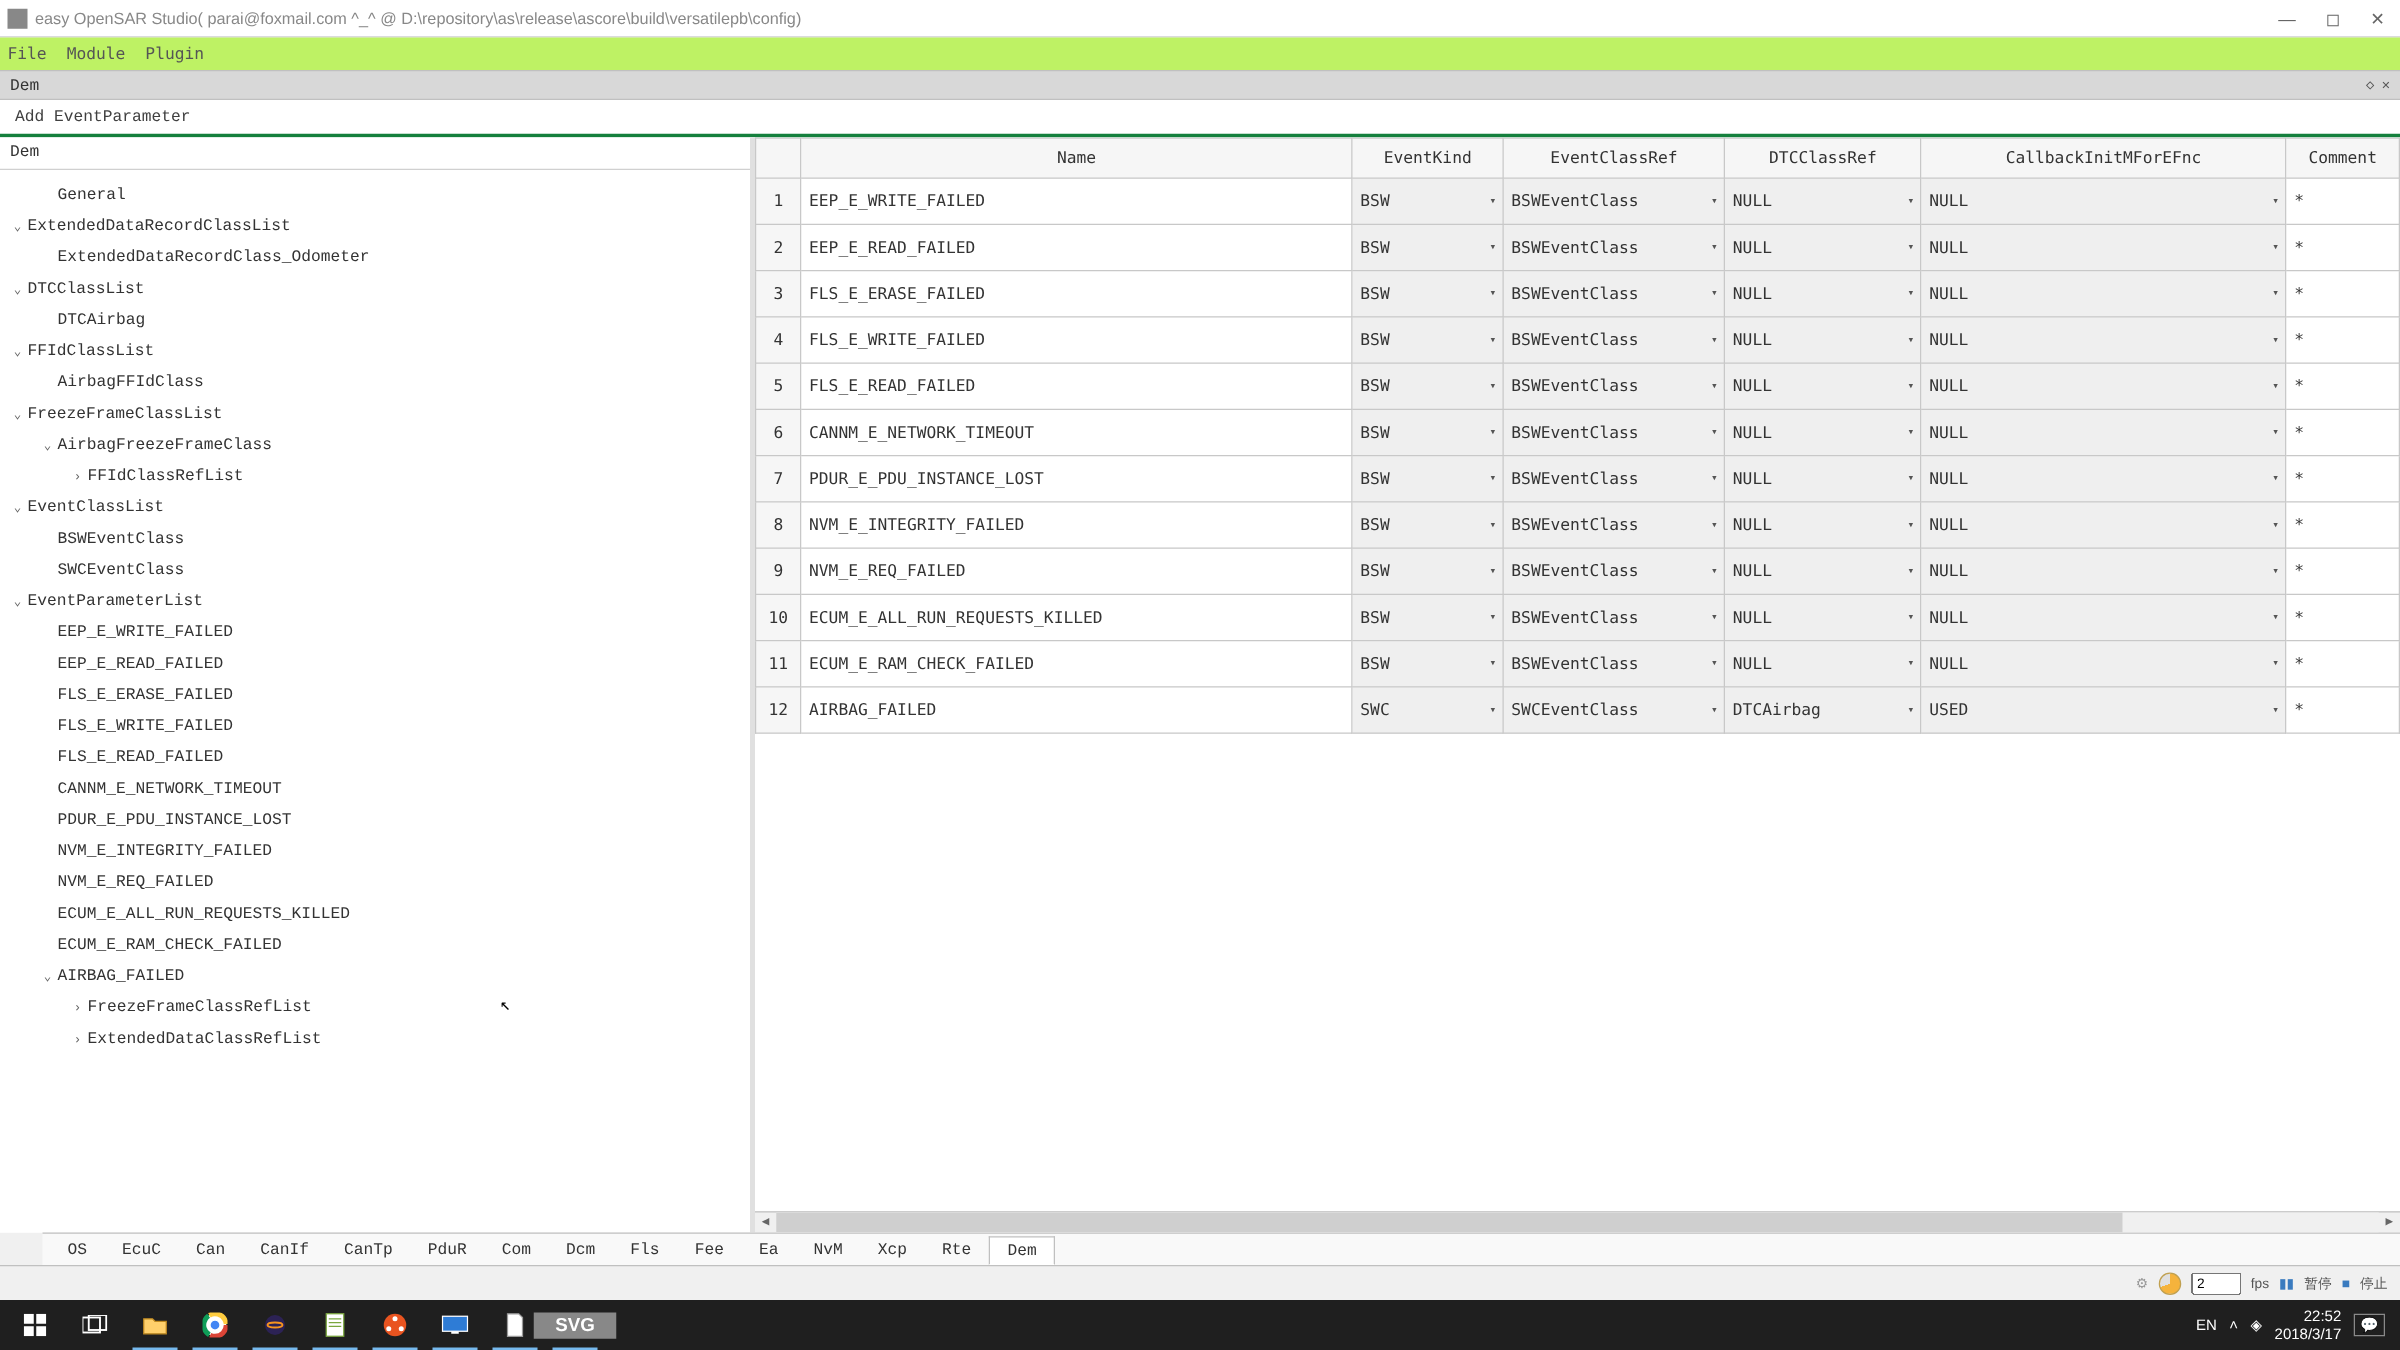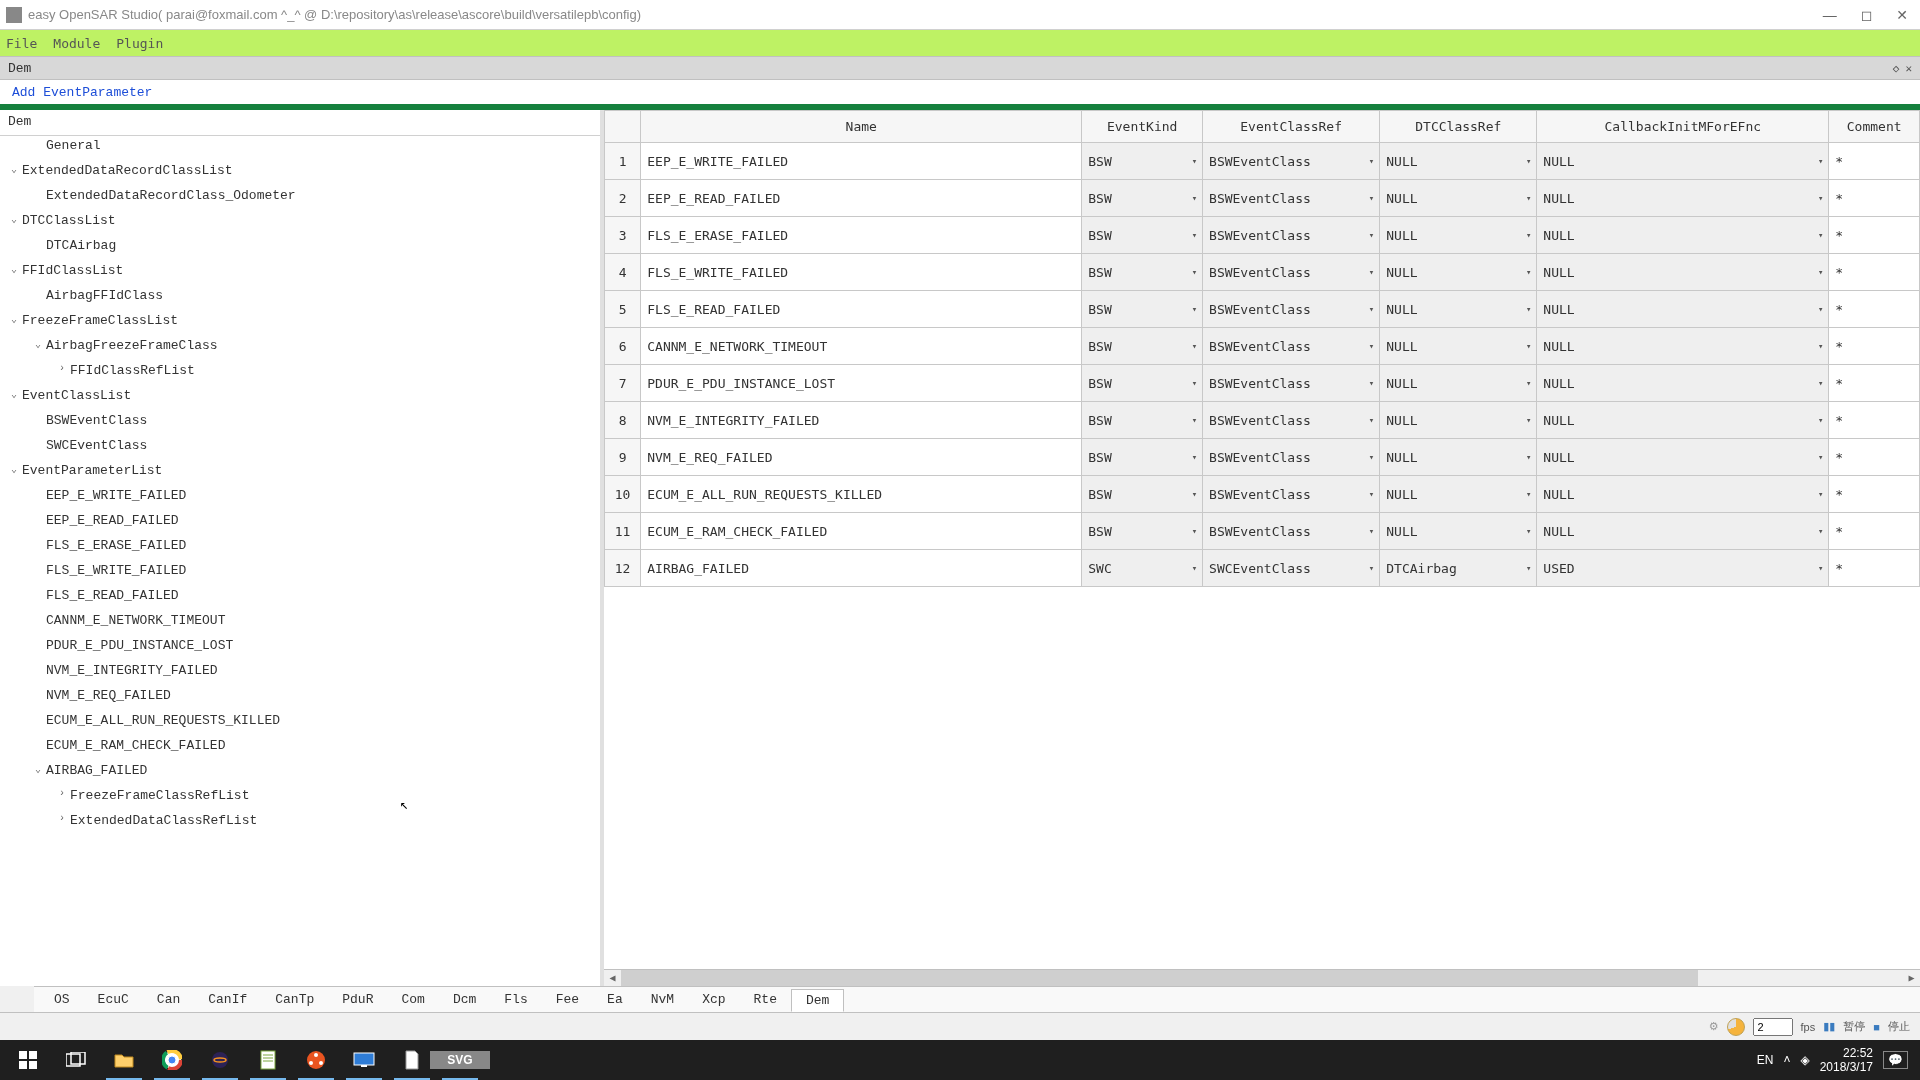--- a/index.html
+++ b/index.html
@@ -56,22 +56,22 @@
 .dock-title .spacer { flex: 1; }
 .dock-title .dock-btns { display: flex; gap: 6px; font-size: 11px; color: #555; }
 .dock-title .dock-btns span { cursor: pointer; }
 
 
 .toolbar {
   height: 30px;
   background: #fff;
   display: flex; align-items: center;
   padding: 0 12px;
-  border-bottom: 6px solid #15803d;
-  color: #1d4ed8;
+  border-bottom: 3px solid #15803d;
+  color: #404040;
 }
 
 
 .main {
   flex: 1;
   display: flex;
   background: #fff;
   min-height: 0;
 }
 
@@ -87,21 +87,21 @@
   border-bottom: 1px solid #d0d0d0;
   padding: 4px 8px;
   color: #333;
 }
 .tree-body {
   flex: 1;
   overflow: auto;
   padding: 2px 0;
 }
 .tree-node {
-  display: flex; align-items: flex-start;
+  display: flex; align-items: flex-end;
   height: 25px;
   padding-left: 6px;
   color: #333;
   cursor: pointer;
   white-space: nowrap;
 }
 .tree-node .toggle {
   width: 16px; text-align: center; color: #666;
   font-size: 10px;
 }
@@ -942,21 +942,21 @@
         <rect x="1" y="1" width="20" height="12" fill="#2e7cd6" stroke="#fff"></rect>
         <rect x="8" y="13" width="6" height="2" fill="#fff"></rect>
       </svg>
   </div>
   <div class="tb-item active">
     <svg width="16" height="20" viewBox="0 0 16 20">
         <path d="M2 1h9l3 3v15H2z" fill="#fff" stroke="#999"></path>
       </svg>
   </div>
   <div class="tb-item active">
-    <div style="background:#888;color:#fff;padding:2px 17px;font-size:12px;font-weight:bold;">SVG</div>
+    <div style="background:#888;color:#fff;padding:2px 17px;font-size:15px;font-weight:bold;">SVG</div>
   </div>
   <div class="spacer"></div>
   <div class="tray">
     <span>EN</span>
     <span>˄</span>
     <span>◈</span>
     <div class="clock">
       <div>22:52</div>
       <div>2018/3/17</div>
     </div>

